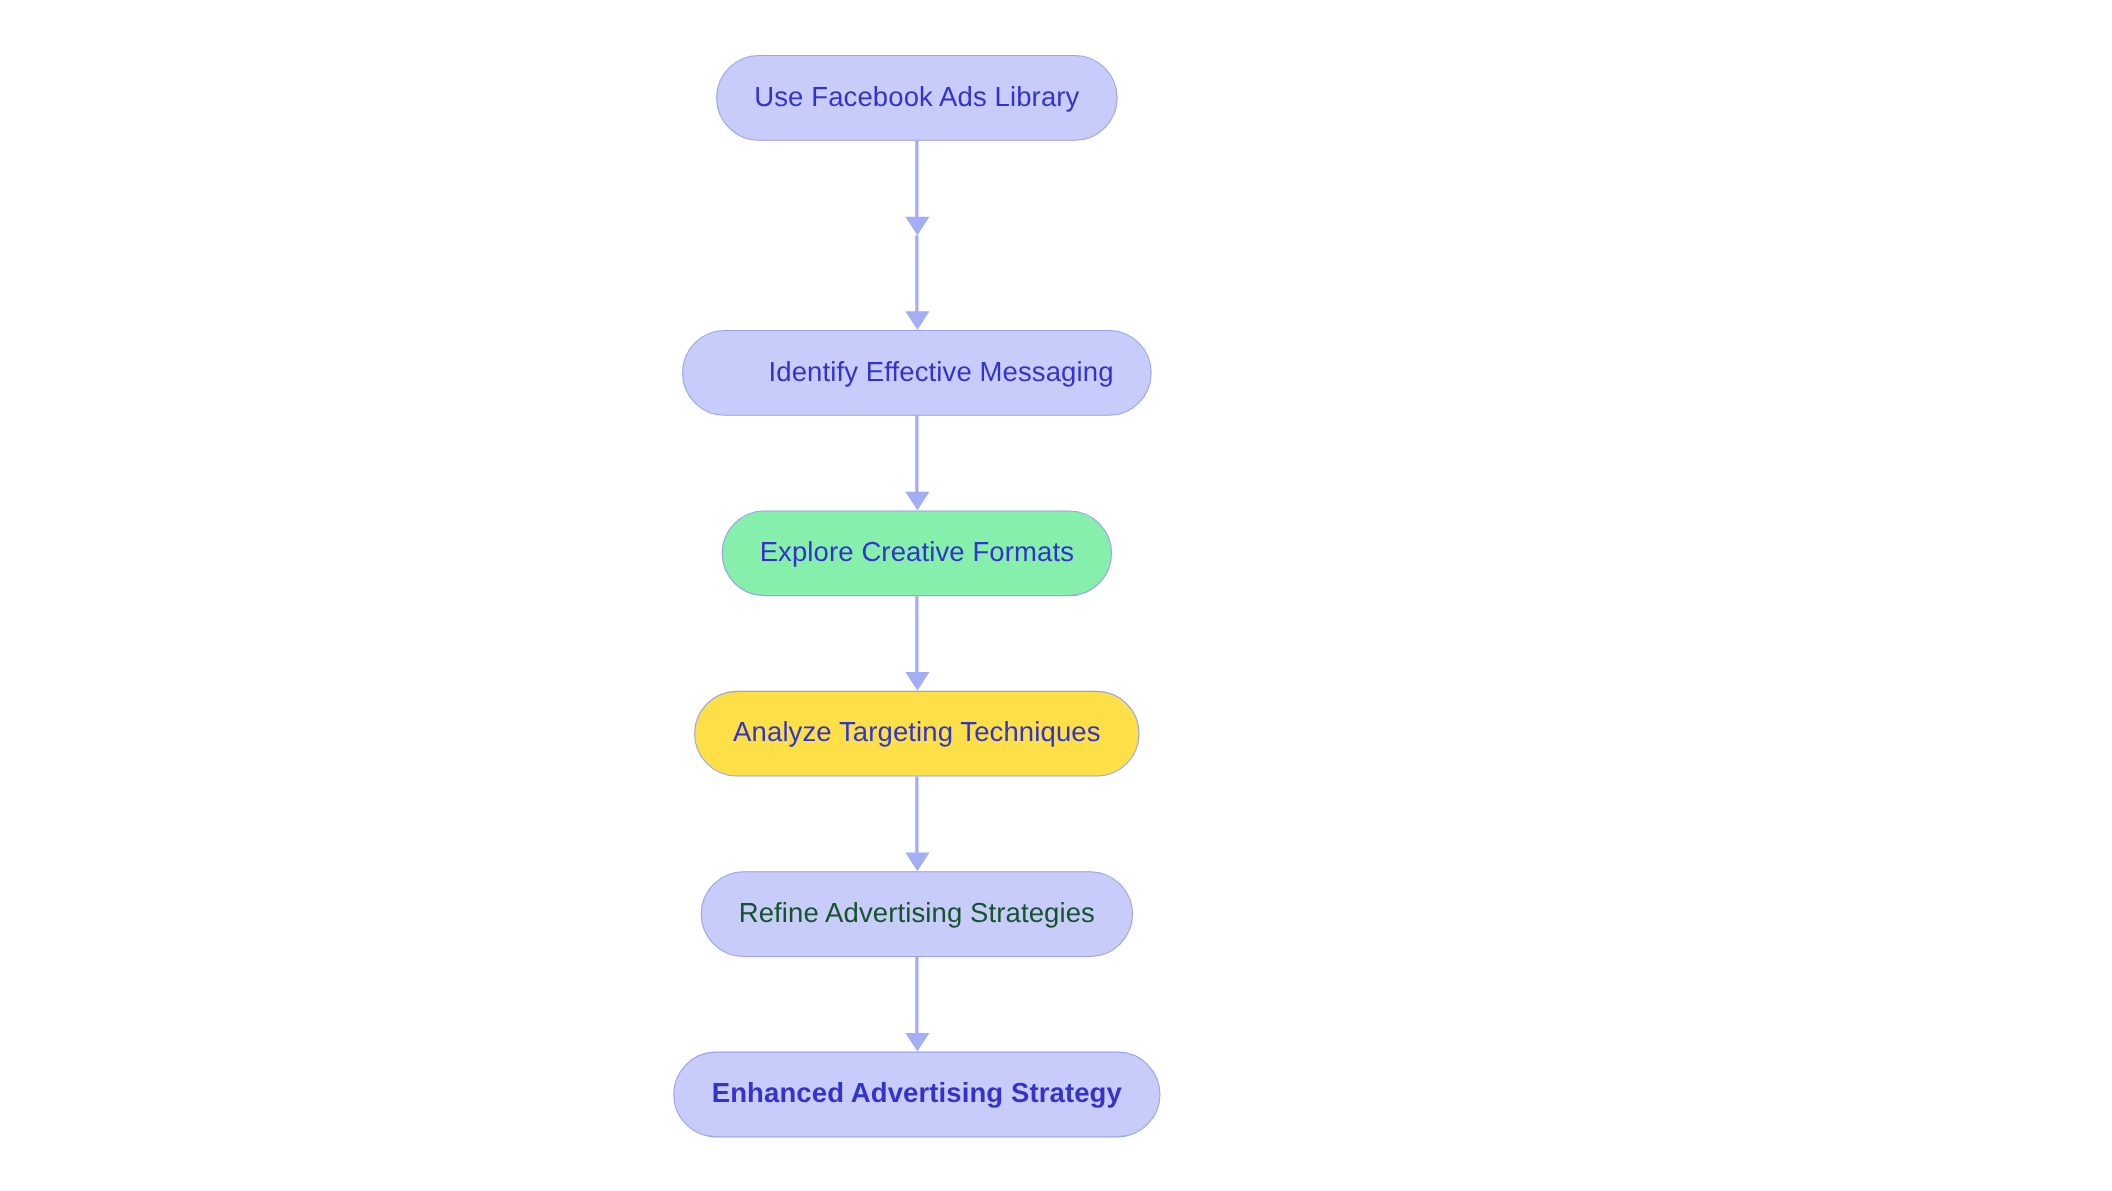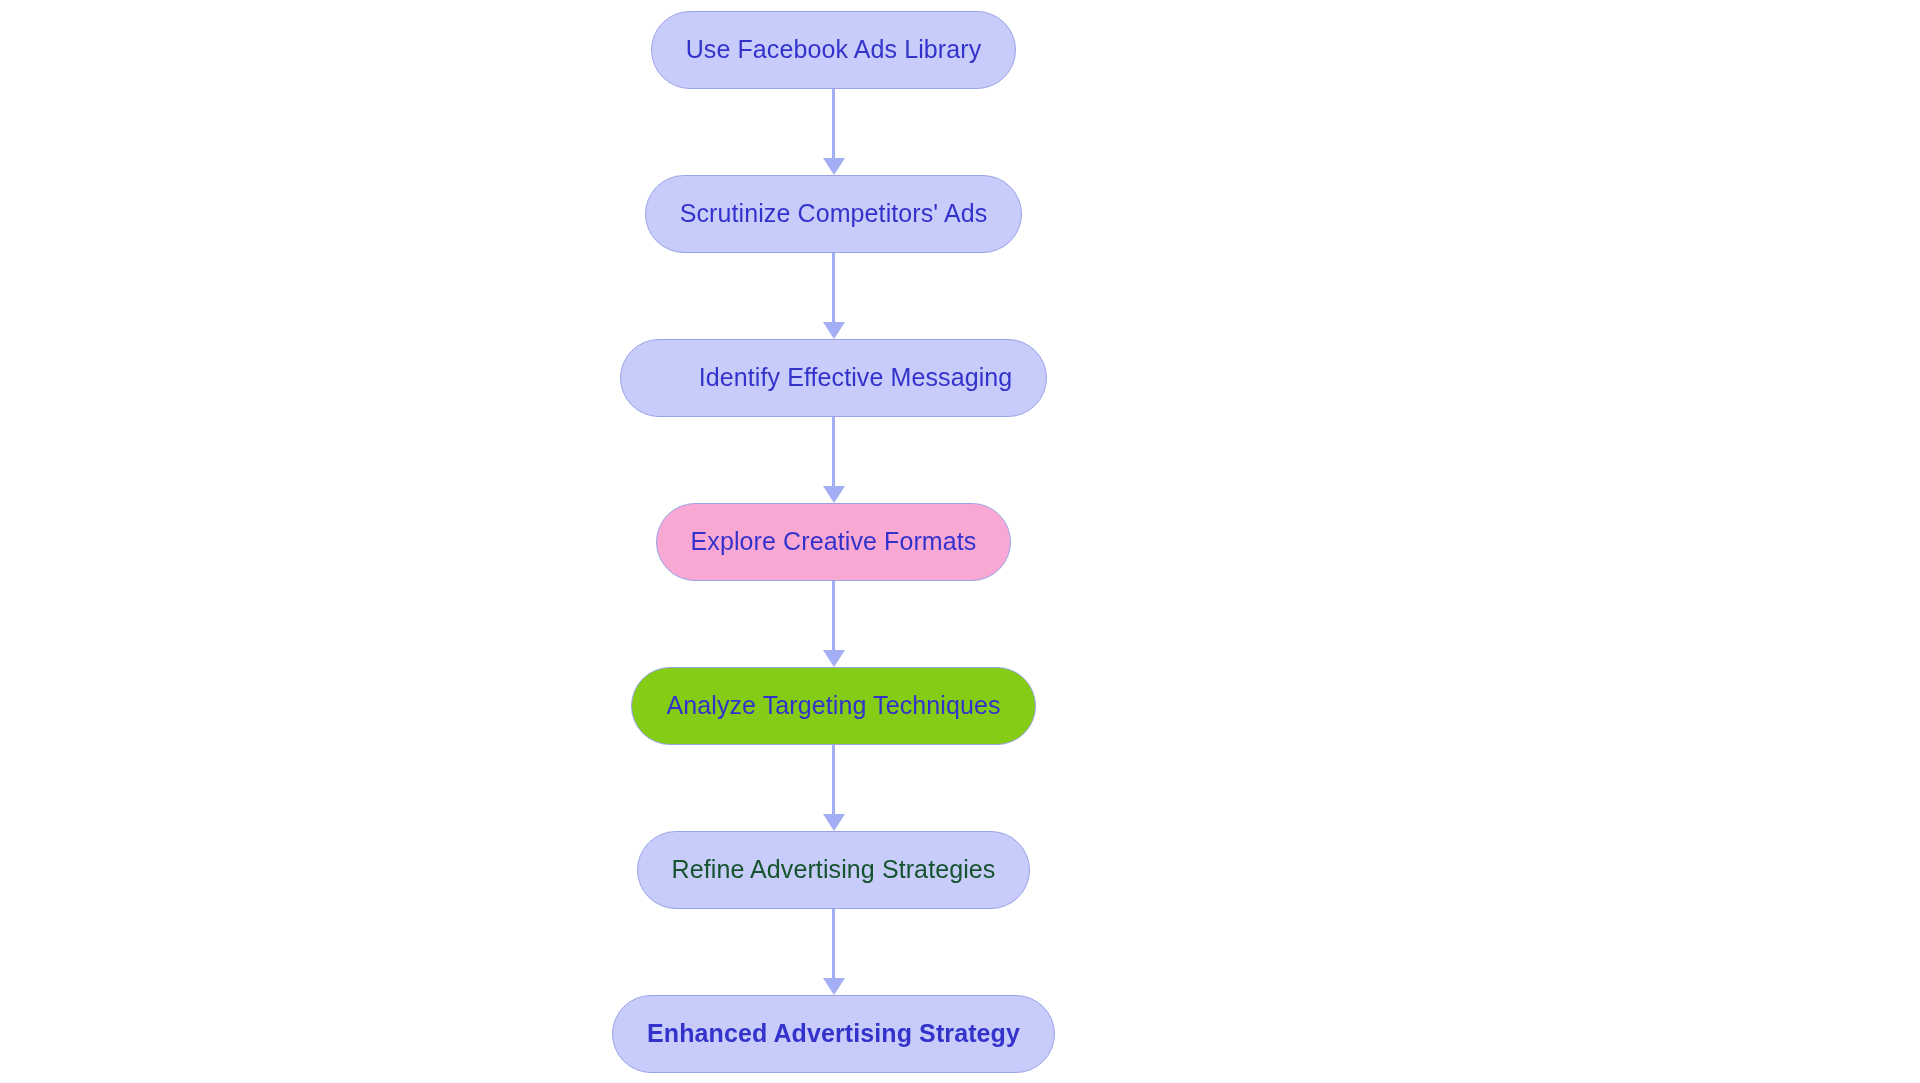--- a/index.html
+++ b/index.html
@@ -94,55 +94,50 @@
       <div class="node" style="background: rgb(200, 204, 250); border-color: rgb(154, 163, 232);">
         <span class="node-label" style="color: rgb(51, 51, 204);">Use Facebook Ads Library</span>
       </div>
     </div>
 
     <div class="connector">
       <div class="connector-line" style="background: rgb(163, 174, 245);"></div>
       <div class="connector-arrow" style="border-top-color: rgb(163, 174, 245);"></div>
     </div>
 
-    <div class="node-row">
-      <div class="node" style="background: rgb(200, 204, 250); border-color: rgb(154, 163, 232);">
-        <span class="node-label" style="color: rgb(51, 51, 204);">Scrutinize Competitors' Ads</span>
-      </div>
-    </div>
 
     <div class="connector">
       <div class="connector-line" style="background: rgb(163, 174, 245);"></div>
       <div class="connector-arrow" style="border-top-color: rgb(163, 174, 245);"></div>
     </div>
 
     <div class="node-row">
       <div class="node" style="background: rgb(200, 204, 250); border-color: rgb(154, 163, 232);">
         <span class="node-label" style="color: rgb(51, 51, 204); margin-left: 44px;">Identify Effective Messaging</span>
       </div>
     </div>
 
     <div class="connector">
       <div class="connector-line" style="background: rgb(163, 174, 245);"></div>
       <div class="connector-arrow" style="border-top-color: rgb(163, 174, 245);"></div>
     </div>
 
     <div class="node-row">
-      <div class="node" style="background: #f9a8d4; border-color: rgb(154, 163, 232);">
+      <div class="node" style="background: #86efac; border-color: rgb(154, 163, 232);">
         <span class="node-label" style="color: rgb(51, 51, 204);">Explore Creative Formats</span>
       </div>
     </div>
 
     <div class="connector">
       <div class="connector-line" style="background: rgb(163, 174, 245);"></div>
       <div class="connector-arrow" style="border-top-color: rgb(163, 174, 245);"></div>
     </div>
 
     <div class="node-row">
-      <div class="node" style="background: #84cc16; border-color: rgb(154, 163, 232);">
+      <div class="node" style="background: #fde047; border-color: rgb(154, 163, 232);">
         <span class="node-label" style="color: rgb(51, 51, 204);">Analyze Targeting Techniques</span>
       </div>
     </div>
 
     <div class="connector">
       <div class="connector-line" style="background: rgb(163, 174, 245);"></div>
       <div class="connector-arrow" style="border-top-color: rgb(163, 174, 245);"></div>
     </div>
 
     <div class="node-row">

